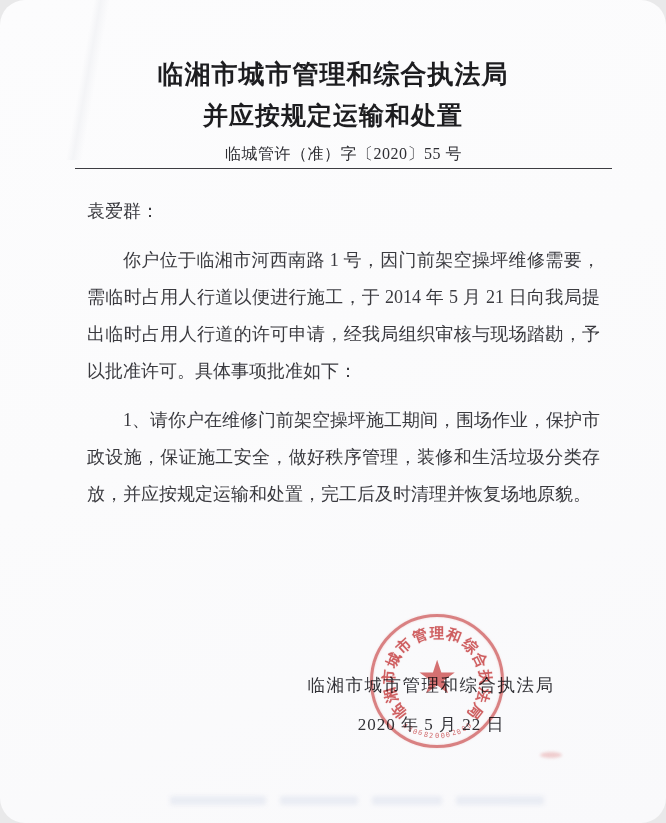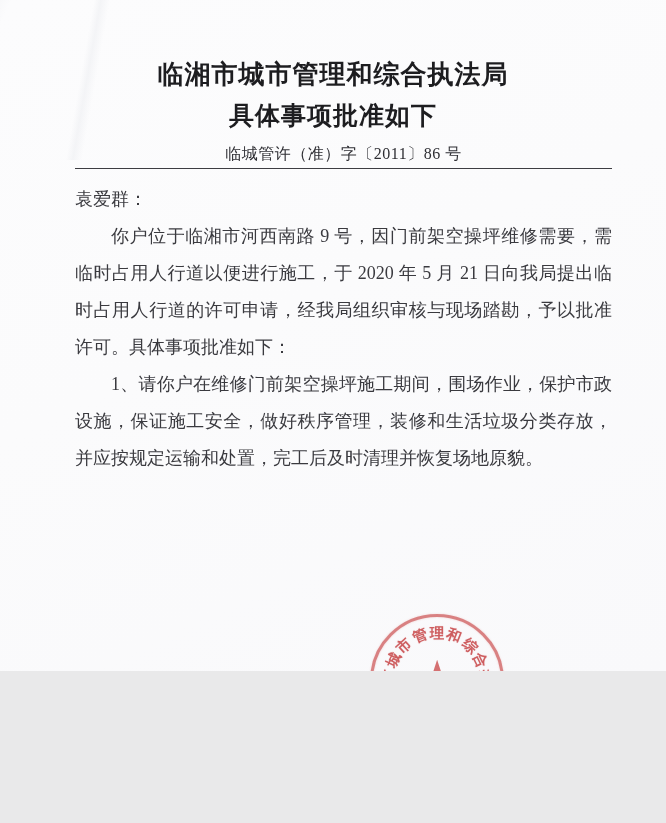--- a/index.html
+++ b/index.html
@@ -3,23 +3,24 @@
 <meta charset="utf-8">
 <style>
   * { margin:0; padding:0; box-sizing:border-box; }
   html,body { width:666px; height:823px; }
   body {
     font-family: "Liberation Serif", "DejaVu Serif", serif;
     background:#e9e9ea;
   }
   .page {
     position:relative;
-    width:666px; height:671px;
+    width:666px; height:823px;
     background:linear-gradient(155deg,#fcfcfd 0%,#fbfbfc 45%,#f9f9fb 100%);
     overflow:hidden;
+    border-radius:25px;
   }
   
   .crease {
     position:absolute; left:-30px; top:-20px; width:200px; height:180px;
     background:
       linear-gradient(115deg, rgba(220,222,228,0.5) 0%, rgba(255,255,255,0) 18%),
       linear-gradient(100deg, rgba(255,255,255,0) 55%, rgba(228,230,235,0.35) 58%, rgba(255,255,255,0) 62%);
     pointer-events:none;
   }
   .title {
@@ -32,21 +33,21 @@
     position:absolute; top:144px; left:75px; width:537px;
     text-align:center; padding-bottom:3px;
     border-bottom:1.5px solid #3d3d42;
     font-size:16px; color:#2e2e33; letter-spacing:0.5px;
   }
   .doc-body {
     position:absolute; top:181px; left:75px; width:537px;
     font-size:18px; line-height:37px; color:#3a3a3f;
     text-align:justify; text-justify:inter-character;
   }
-  .doc-body p { margin:0; }
+  .doc-body p { margin:12px; }
   .doc-body p.para { text-indent:2em; }
   .signature-block {
     position:absolute; top:665px; left:300px; width:262px;
     text-align:center; color:#333338;
   }
   .signature-org  { font-size:17.5px; letter-spacing:1.5px; line-height:40px; white-space:nowrap; }
   .signature-date { font-size:17px;  letter-spacing:1px;   line-height:40px; white-space:nowrap;text-align:center; }
   
   .seal {
     position:absolute; left:370px; top:614px; width:134px; height:134px;
@@ -90,30 +91,30 @@
   }
 </style>
 </head>
 <body>
 
 <div class="page">
   <div class="crease"></div>
 
   <div class="title title-org">临湘市城市管理和综合执法局</div>
 
-  <div class="title title-type">具体事项批准如下</div>
+  <div class="title title-type">并应按规定运输和处置</div>
 
   <div class="docnum-wrap">
-    <span>临城管许（准）字〔2011〕86 号</span>
+    <span>临城管许（准）字〔2020〕55 号</span>
   </div>
 
   <div class="doc-body">
     <p class="salutation">袁爱群：</p>
     <div id="paragraphs">
-        <p class="para">你户位于临湘市河西南路 9 号，因门前架空操坪维修需要，需临时占用人行道以便进行施工，于 2020 年 5 月 21 日向我局提出临时占用人行道的许可申请，经我局组织审核与现场踏勘，予以批准许可。具体事项批准如下：</p>
+        <p class="para">你户位于临湘市河西南路 1 号，因门前架空操坪维修需要，需临时占用人行道以便进行施工，于 2014 年 5 月 21 日向我局提出临时占用人行道的许可申请，经我局组织审核与现场踏勘，予以批准许可。具体事项批准如下：</p>
         <p class="para">1、请你户在维修门前架空操坪施工期间，围场作业，保护市政设施，保证施工安全，做好秩序管理，装修和生活垃圾分类存放，并应按规定运输和处置，完工后及时清理并恢复场地原貌。</p>
       </div>
   </div>
 
   <div class="signature-block">
     <div class="signature-org">临湘市城市管理和综合执法局</div>
     <div class="signature-date">2020 年 5 月 22 日</div>
   </div>
 
   <div class="seal">

